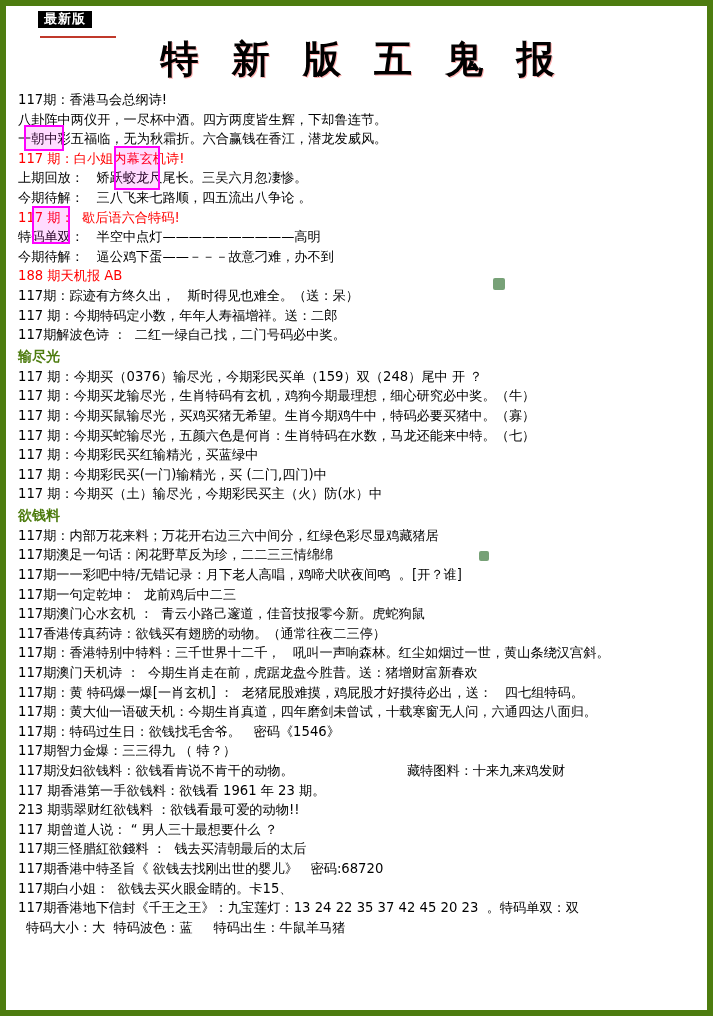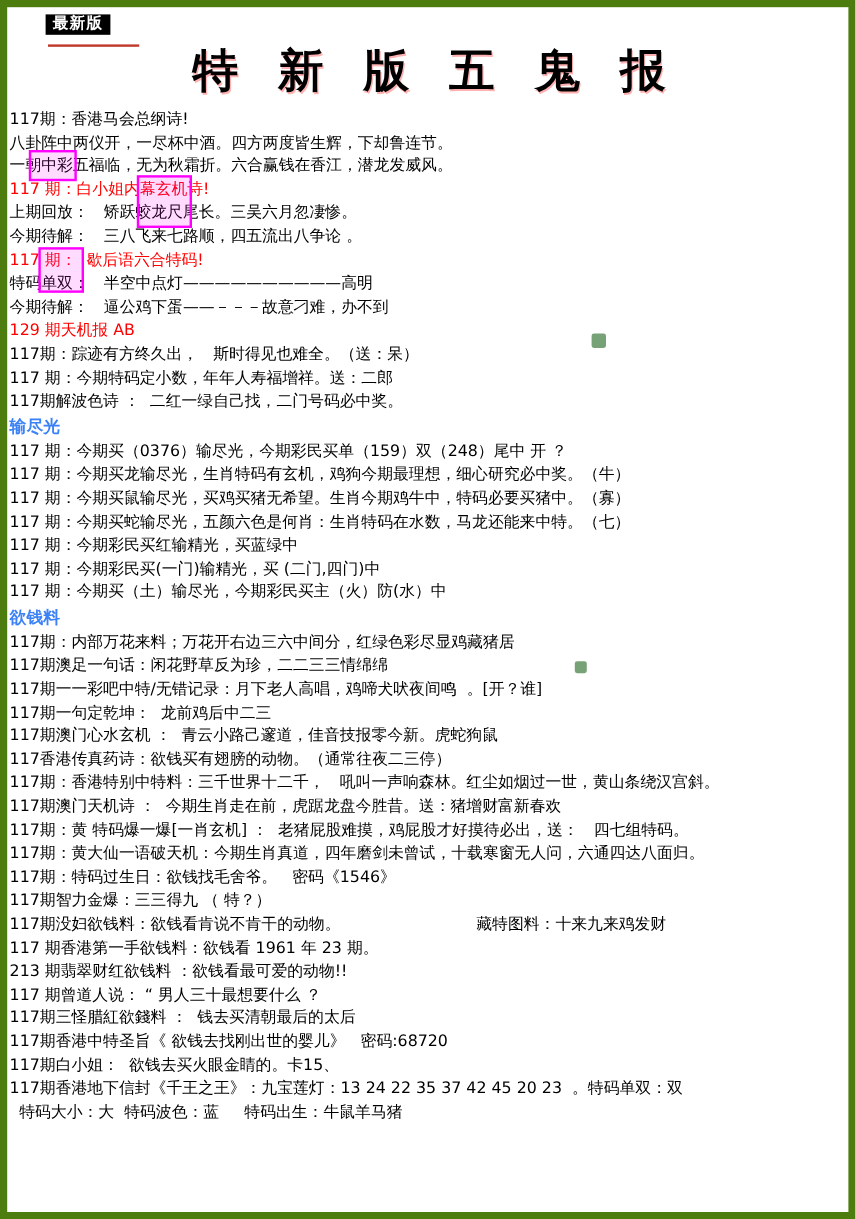--- a/index.html
+++ b/index.html
@@ -55,37 +55,37 @@
     color: #000000;
     font-size: 38px;
     font-weight: bold;
     letter-spacing: 10px;
     font-family: "DejaVu Serif", "Liberation Serif", serif;
     text-shadow: 1px 1px 0 #ffb0b0;
   }
   
   .content {
     position: absolute;
-    left: 0;
+    left: 10px;
     top: 84px;
     width: 693px;
   }
   .line {
     font-size: 13.2px;
     line-height: 19.6px;
     color: #000000;
     white-space: pre-wrap;
     padding-left: 2px;
   }
   .line.red { color: #ff0000; }
   .line.indent { padding-left: 10px; }
   .sect {
     font-size: 14px;
     line-height: 22px;
-    color: #3b82f6;
+    color: #4d7c0f;
     font-weight: bold;
     padding-left: 2px;
   }
   
   .hl {
     position: absolute;
     border: 2px solid #ff00ff;
     background: rgba(255, 0, 255, 0.14);
     pointer-events: none;
   }
@@ -117,21 +117,21 @@
       <div class="line">117期：香港马会总纲诗!</div>
       <div class="line">八卦阵中两仪开，一尽杯中酒。四方两度皆生辉，下却鲁连节。</div>
       <div class="line">一朝中彩五福临，无为秋霜折。六合赢钱在香江，潜龙发威风。</div>
       <div class="line red">117 期：白小姐内幕玄机诗!</div>
       <div class="line">上期回放：   矫跃蛟龙尺尾长。三吴六月忽凄惨。</div>
       <div class="line">今期待解：   三八飞来七路顺，四五流出八争论 。</div>
       <div class="line red">117 期：  歇后语六合特码!</div>
       <div class="line">特码单双：   半空中点灯——————————高明</div>
       <div class="line">今期待解：   逼公鸡下蛋——－－－故意刁难，办不到</div>
       <div class="line"></div>
-      <div class="line red">129 期天机报 AB</div>
+      <div class="line red">188 期天机报 AB</div>
       <div class="line">117期：踪迹有方终久出，   斯时得见也难全。（送：呆）</div>
       <div class="line">117 期：今期特码定小数，年年人寿福增祥。送：二郎</div>
       <div class="line">117期解波色诗 ：  二红一绿自己找，二门号码必中奖。</div>
       <div class="line"></div>
       <div class="sect">输尽光</div>
       <div class="line">117 期：今期买（0376）输尽光，今期彩民买单（159）双（248）尾中 开 ？</div>
       <div class="line">117 期：今期买龙输尽光，生肖特码有玄机，鸡狗今期最理想，细心研究必中奖。（牛）</div>
       <div class="line">117 期：今期买鼠输尽光，买鸡买猪无希望。生肖今期鸡牛中，特码必要买猪中。（寡）</div>
       <div class="line">117 期：今期买蛇输尽光，五颜六色是何肖：生肖特码在水数，马龙还能来中特。（七）</div>
       <div class="line">117 期：今期彩民买红输精光，买蓝绿中</div>

